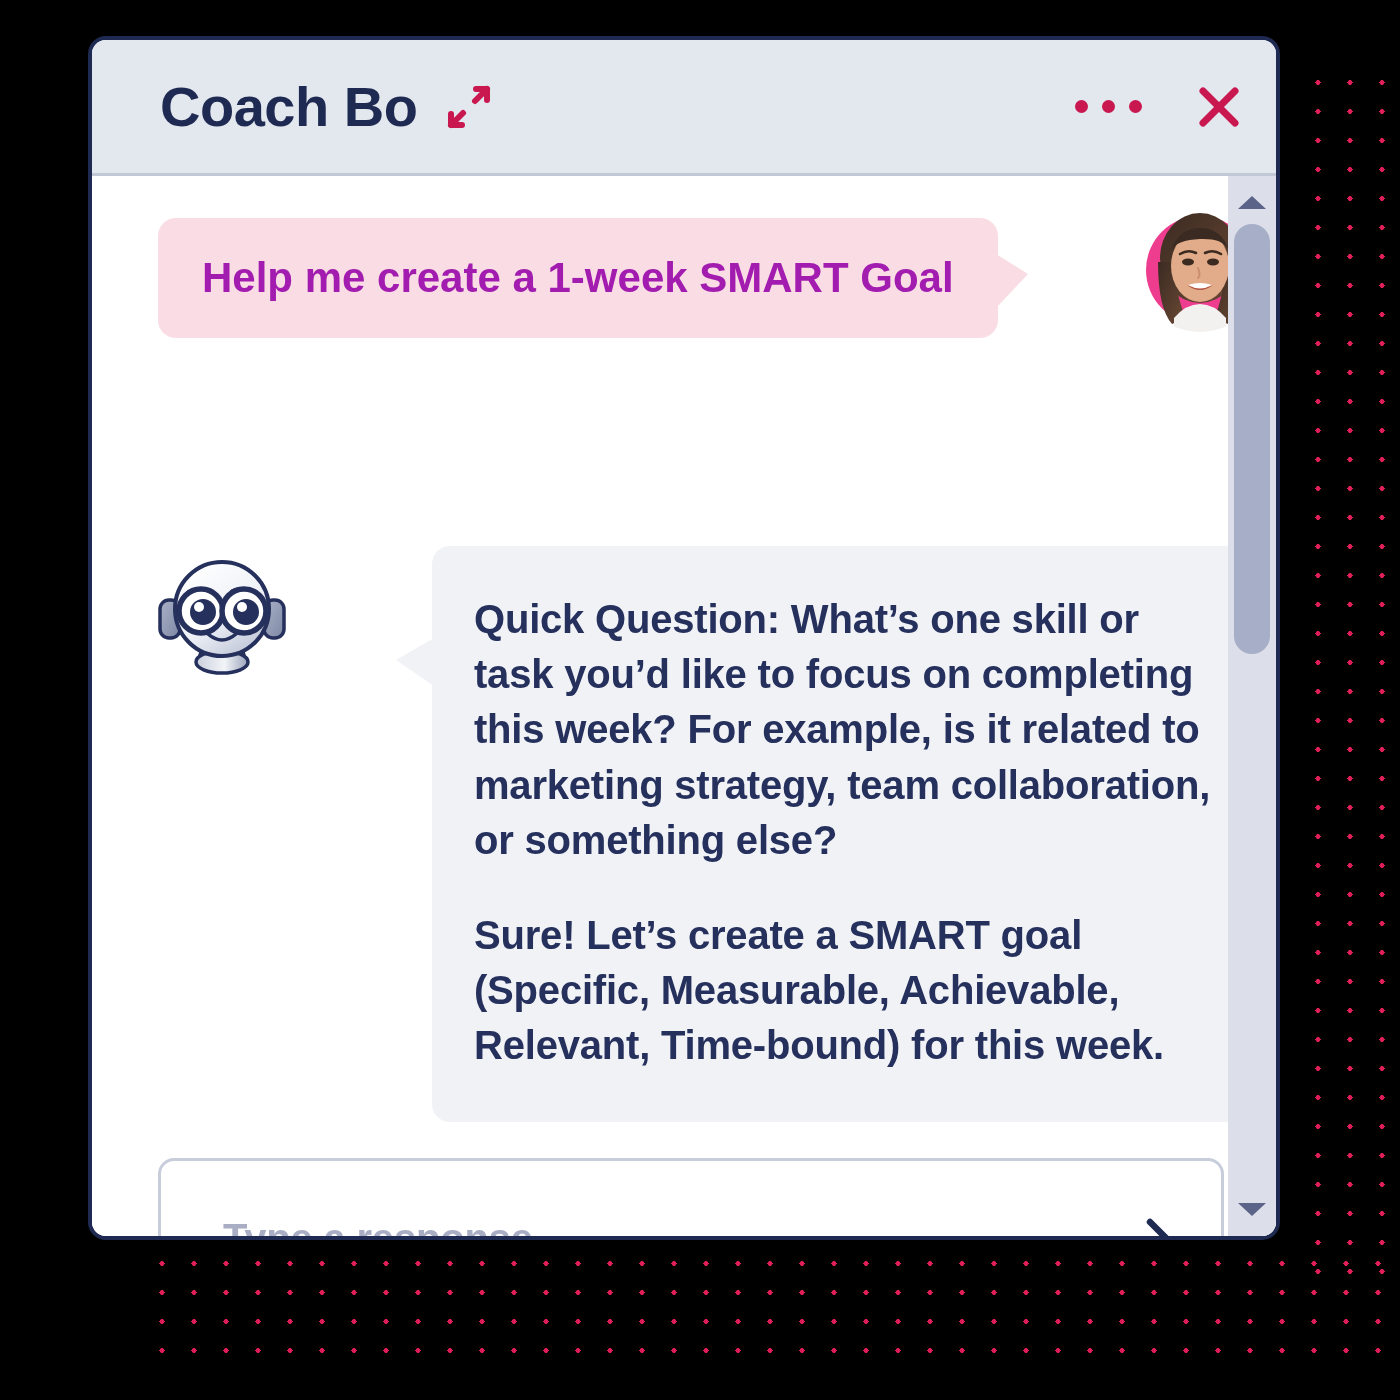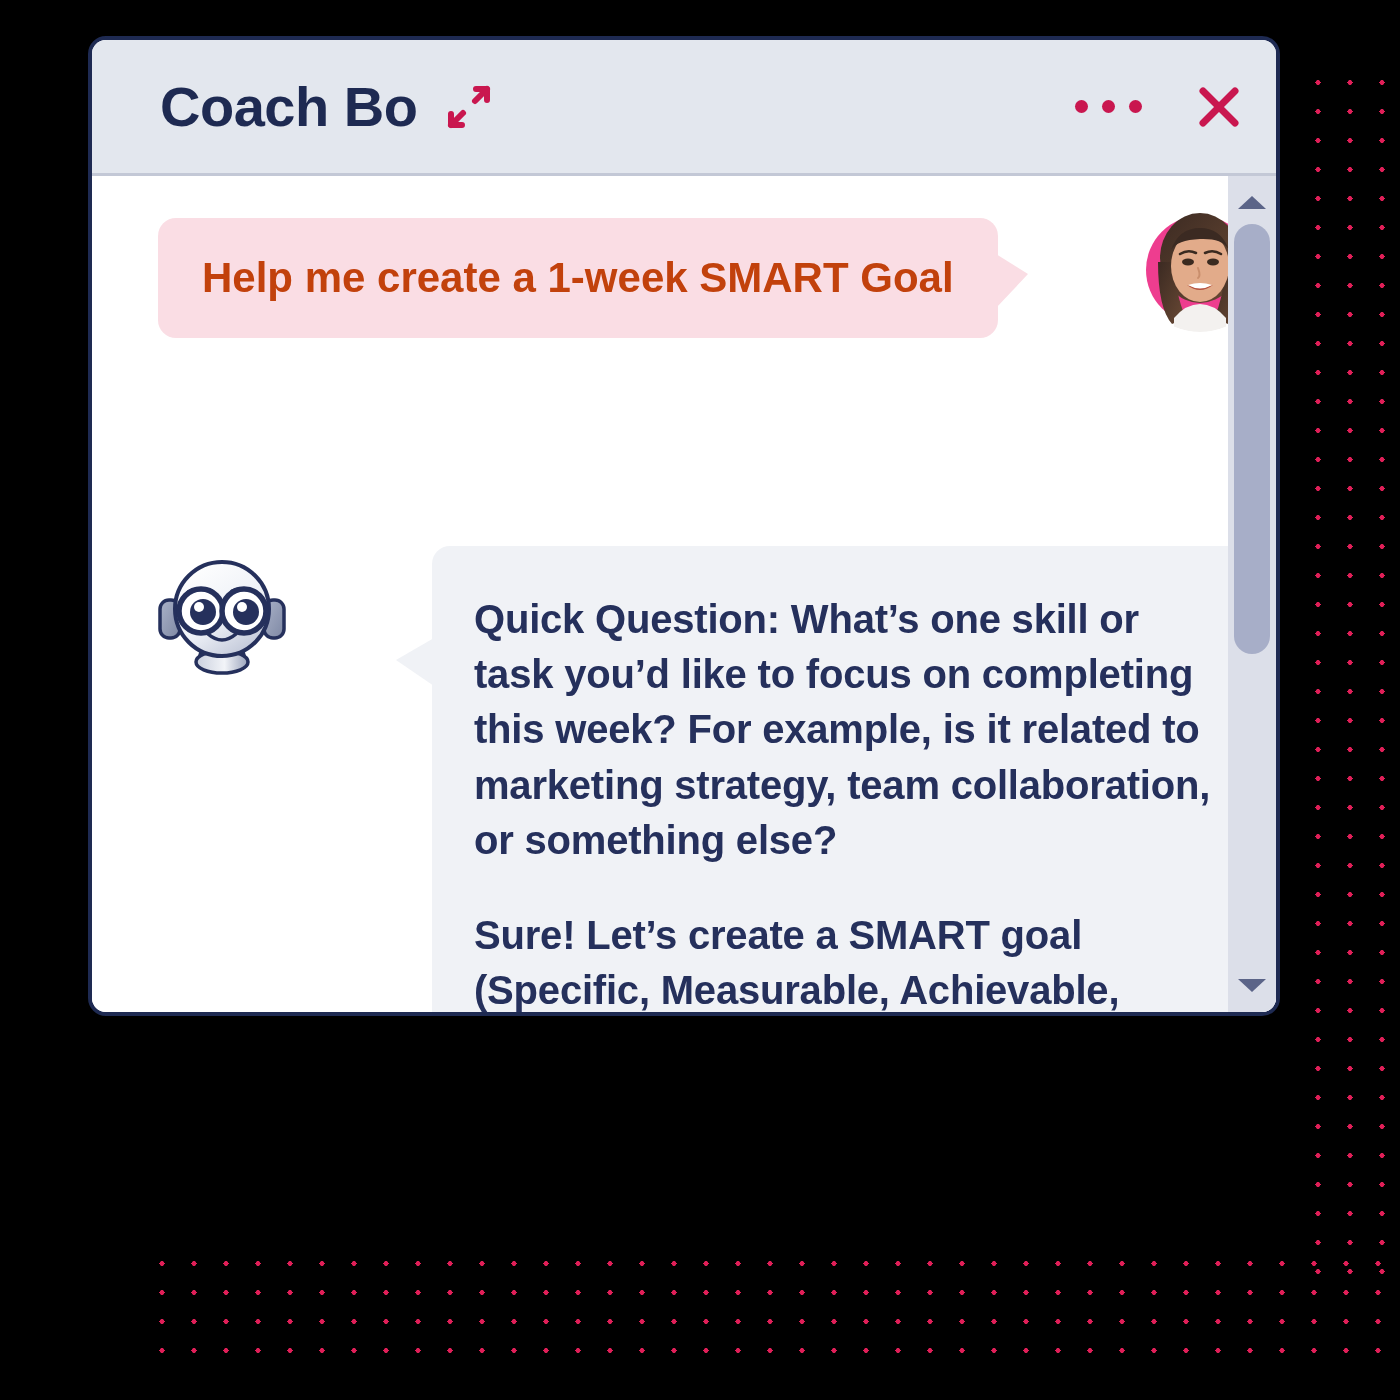--- a/index.html
+++ b/index.html
@@ -24,21 +24,21 @@
     background-position: 4px 4px;
     pointer-events: none;
   }
   #dots-right  { left: 1298px; top: 64px;   width: 104px;  height: 1230px; }
   #dots-bottom { left: 142px;  top: 1245px; width: 1260px; height: 120px; }
 
   
   #chat-card {
     position: absolute;
     left: 88px; top: 36px;
-    width: 1192px; height: 980px;
+    width: 1192px; height: 1204px;
     background: #ffffff;
     border: 4px solid #1e2a52;
     border-radius: 18px;
     overflow: hidden;
     display: flex;
     flex-direction: column;
   }
 
   
   #chat-header {
@@ -121,21 +121,21 @@
     right: -30px; top: 52%;
     transform: translateY(-50%);
     width: 0; height: 0;
     border-top: 20px solid transparent;
     border-bottom: 34px solid transparent;
     border-left: 32px solid #fadde4;
   }
   #user-message-text {
     font-size: 42px;
     font-weight: 700;
-    color: #c2410c;
+    color: #a21caf;
     line-height: 1.15;
     white-space: nowrap;
   }
 
   
   #user-avatar {
     position: absolute;
     left: 976px; top: -18px;
     width: 132px; height: 132px;
     border-radius: 50%;

